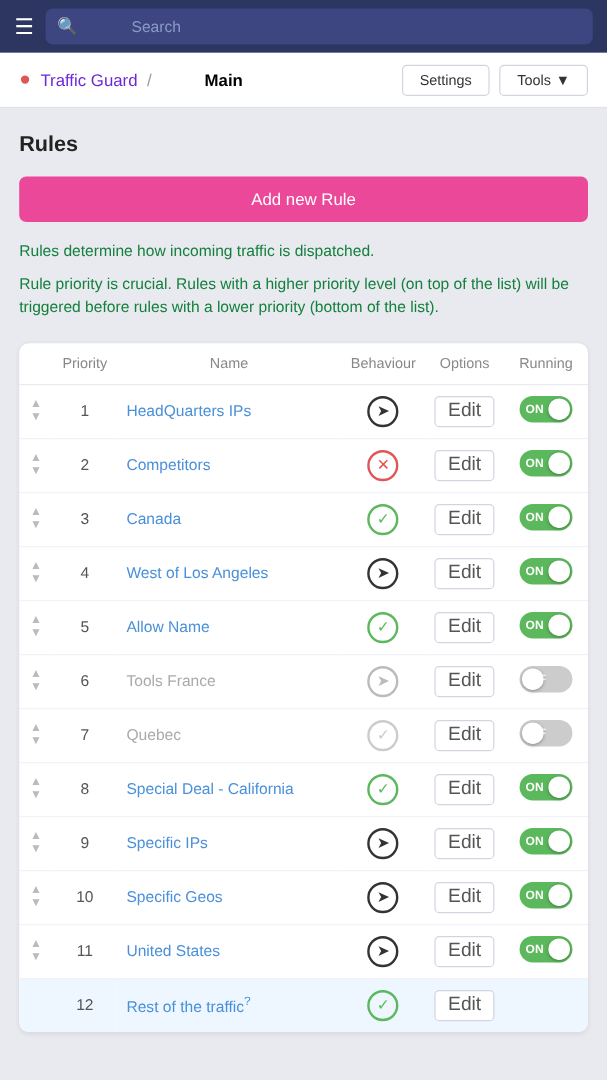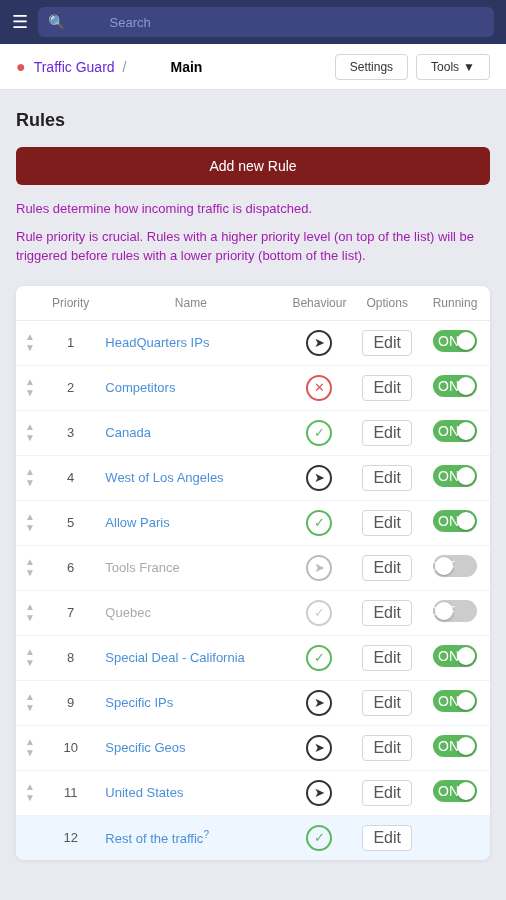--- a/index.html
+++ b/index.html
@@ -70,31 +70,31 @@
       padding: 20px 16px;
     }
     .page-title {
       font-size: 18px;
       font-weight: 600;
       color: #222;
       margin-bottom: 16px;
     }
     .btn-add-rule {
       width: 100%;
-      background: #7f1d1d;
+      background: #ec4899;
       color: white;
       border: none;
       border-radius: 6px;
       height: 38px;
       font-size: 14px;
       cursor: pointer;
       margin-bottom: 14px;
     }
     .description {
-      color: #a21caf;
+      color: #15803d;
       font-size: 13px;
       margin-bottom: 8px;
       line-height: 1.5;
     }
 
     
     .rules-card {
       background: white;
       border-radius: 8px;
       box-shadow: 0 1px 4px rgba(0,0,0,0.08);
@@ -173,22 +173,22 @@
       width: 44px;
       height: 22px;
       border-radius: 11px;
       cursor: pointer;
     }
     .toggle-on { background: #5cb85c; }
     .toggle-off { background: #ccc; }
     .toggle-label {
       position: absolute;
       color: white;
-      font-size: 14px;
-      font-weight: normal;
+      font-size: 10px;
+      font-weight: bold;
     }
     .toggle-on .toggle-label { left: 5px; }
     .toggle-off .toggle-label { right: 22px; }
     .toggle-knob {
       position: absolute;
       width: 18px;
       height: 18px;
       border-radius: 50%;
       background: white;
       box-shadow: 0 1px 3px rgba(0,0,0,0.3);
@@ -305,21 +305,21 @@
               </div></td>
           </tr>
           <tr>
             <td>
               <div class="arrows">
                 <span>▲</span>
                 <span>▼</span>
               </div>
             </td>
             <td style="color: rgb(85, 85, 85);">5</td>
-            <td style="text-align: left;"><a href="#" class="rule-link">Allow Paris</a></td>
+            <td style="text-align: left;"><a href="#" class="rule-link">Allow Name</a></td>
             <td><div class="behaviour-icon beh-check-green">✓</div></td>
             <td><button class="btn-edit">Edit</button></td>
             <td><div class="toggle toggle-on">
                 <span class="toggle-label">ON</span>
                 <div class="toggle-knob"></div>
               </div></td>
           </tr>
           <tr>
             <td>
               <div class="arrows">

